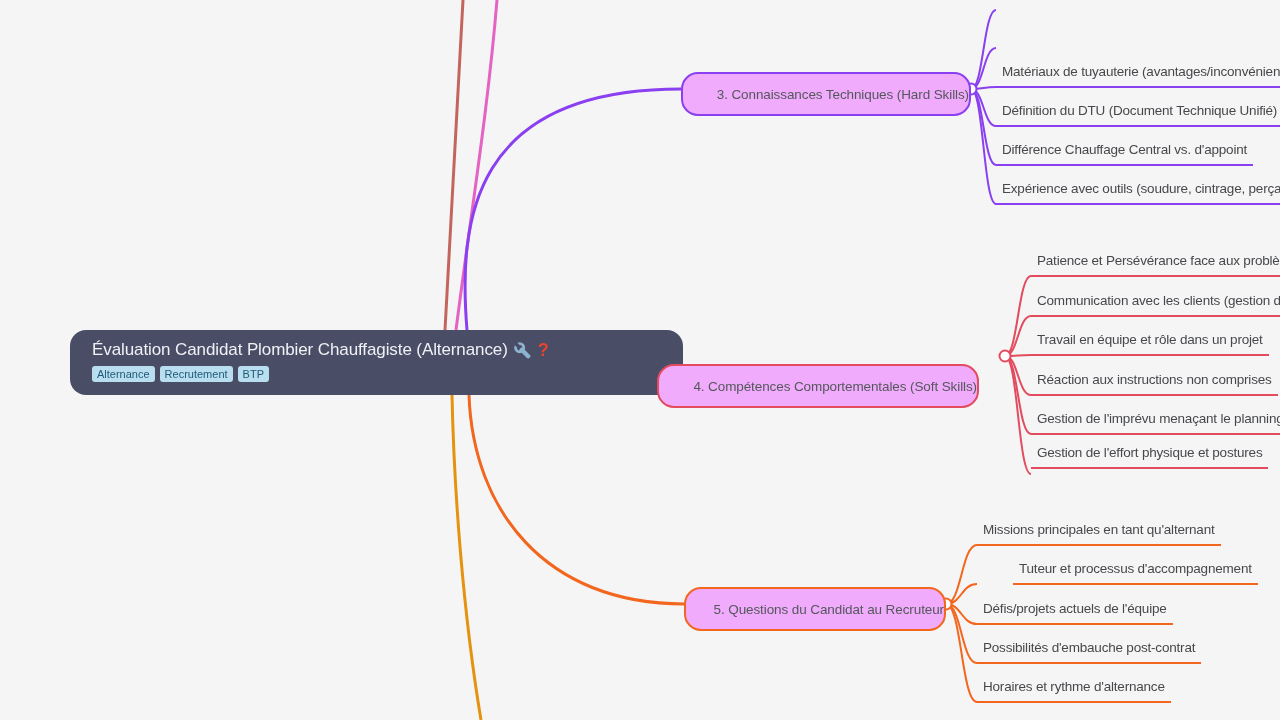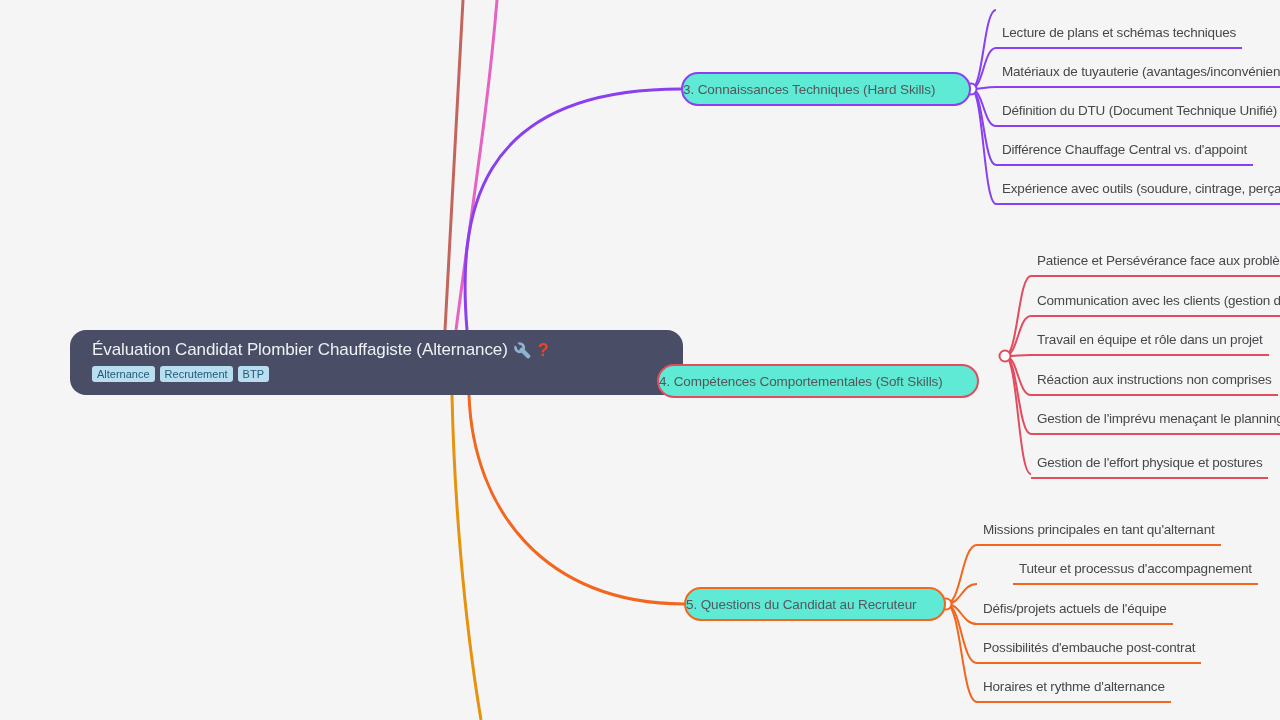--- a/index.html
+++ b/index.html
@@ -29,23 +29,23 @@
     font-size:17px; line-height:24px; white-space:nowrap; letter-spacing:-0.1px;
   }
   .qmark{color:#e7432e; font-weight:800; font-size:18px; margin-left:1px;}
   .tag-row{display:flex; gap:5px; margin-top:4px;}
   .tag{
     background:#b9def0; color:#1f5a77; font-size:11px; line-height:13px;
     padding:1.5px 5px; border-radius:3px; white-space:nowrap;
   }
 
   .pill{
-    position:absolute; box-sizing:border-box; height:34px;
-    display:flex; align-items:center; justify-content:flex-start;
-    background:#5eead4; border:2px solid; border-radius:17px;
+    position:absolute; box-sizing:border-box; height:44px;
+    display:flex; align-items:center; justify-content:flex-end;
+    background:#f0abfc; border:2px solid; border-radius:17px;
     font-size:13.5px; color:#55575c; white-space:nowrap; letter-spacing:-0.1px;
   }
   .pill.b3{left:681px; top:72px;  width:290px; border-color:#8a3ff0;}
   .pill.b4{left:657px; top:339px; width:322px; border-color:#e34b5e;margin-top:25px;}
   .pill.b5{left:684px; top:587px; width:262px; border-color:#f2661d;}
 
   .row{
     position:absolute; box-sizing:border-box;
     padding:2px 6px 4px 6px; line-height:20px; border-bottom:2px solid;
     font-size:13.5px; color:#47484b; white-space:nowrap; letter-spacing:-0.2px;
@@ -117,32 +117,31 @@
   <div class="pill b3">
     <span>3. Connaissances Techniques (Hard Skills)</span>
   </div>
   <div class="pill b4">
     <span>4. Compétences Comportementales (Soft Skills)</span>
   </div>
   <div class="pill b5">
     <span>5. Questions du Candidat au Recruteur</span>
   </div>
 
-  <div class="row b3" style="top:21px;">Lecture de plans et schémas techniques</div>
   <div class="row b3" style="top:60px;">Matériaux de tuyauterie (avantages/inconvénients)</div>
   <div class="row b3" style="top:99px;">Définition du DTU (Document Technique Unifié)</div>
   <div class="row b3" style="top:138px;">Différence Chauffage Central vs. d'appoint</div>
   <div class="row b3" style="top:177px;">Expérience avec outils (soudure, cintrage, perçage)</div>
 
   <div class="row b4" style="top:249px;">Patience et Persévérance face aux problèmes</div>
   <div class="row b4" style="top:289px;">Communication avec les clients (gestion des conflits)</div>
   <div class="row b4" style="top:328px;">Travail en équipe et rôle dans un projet</div>
   <div class="row b4" style="top:368px;">Réaction aux instructions non comprises</div>
   <div class="row b4" style="top:407px;">Gestion de l'imprévu menaçant le planning</div>
-  <div class="row b4" style="top:451px;">Gestion de l'effort physique et postures</div>
+  <div class="row b4" style="top:441px;">Gestion de l'effort physique et postures</div>
 
   <div class="row b5" style="top:518px;">Missions principales en tant qu'alternant</div>
   <div class="row b5" style="top:557px;margin-left:36px;">Tuteur et processus d'accompagnement</div>
   <div class="row b5" style="top:597px;">Défis/projets actuels de l'équipe</div>
   <div class="row b5" style="top:636px;">Possibilités d'embauche post-contrat</div>
   <div class="row b5" style="top:675px;">Horaires et rythme d'alternance</div>
 
 </div>
 
 </body></html>

